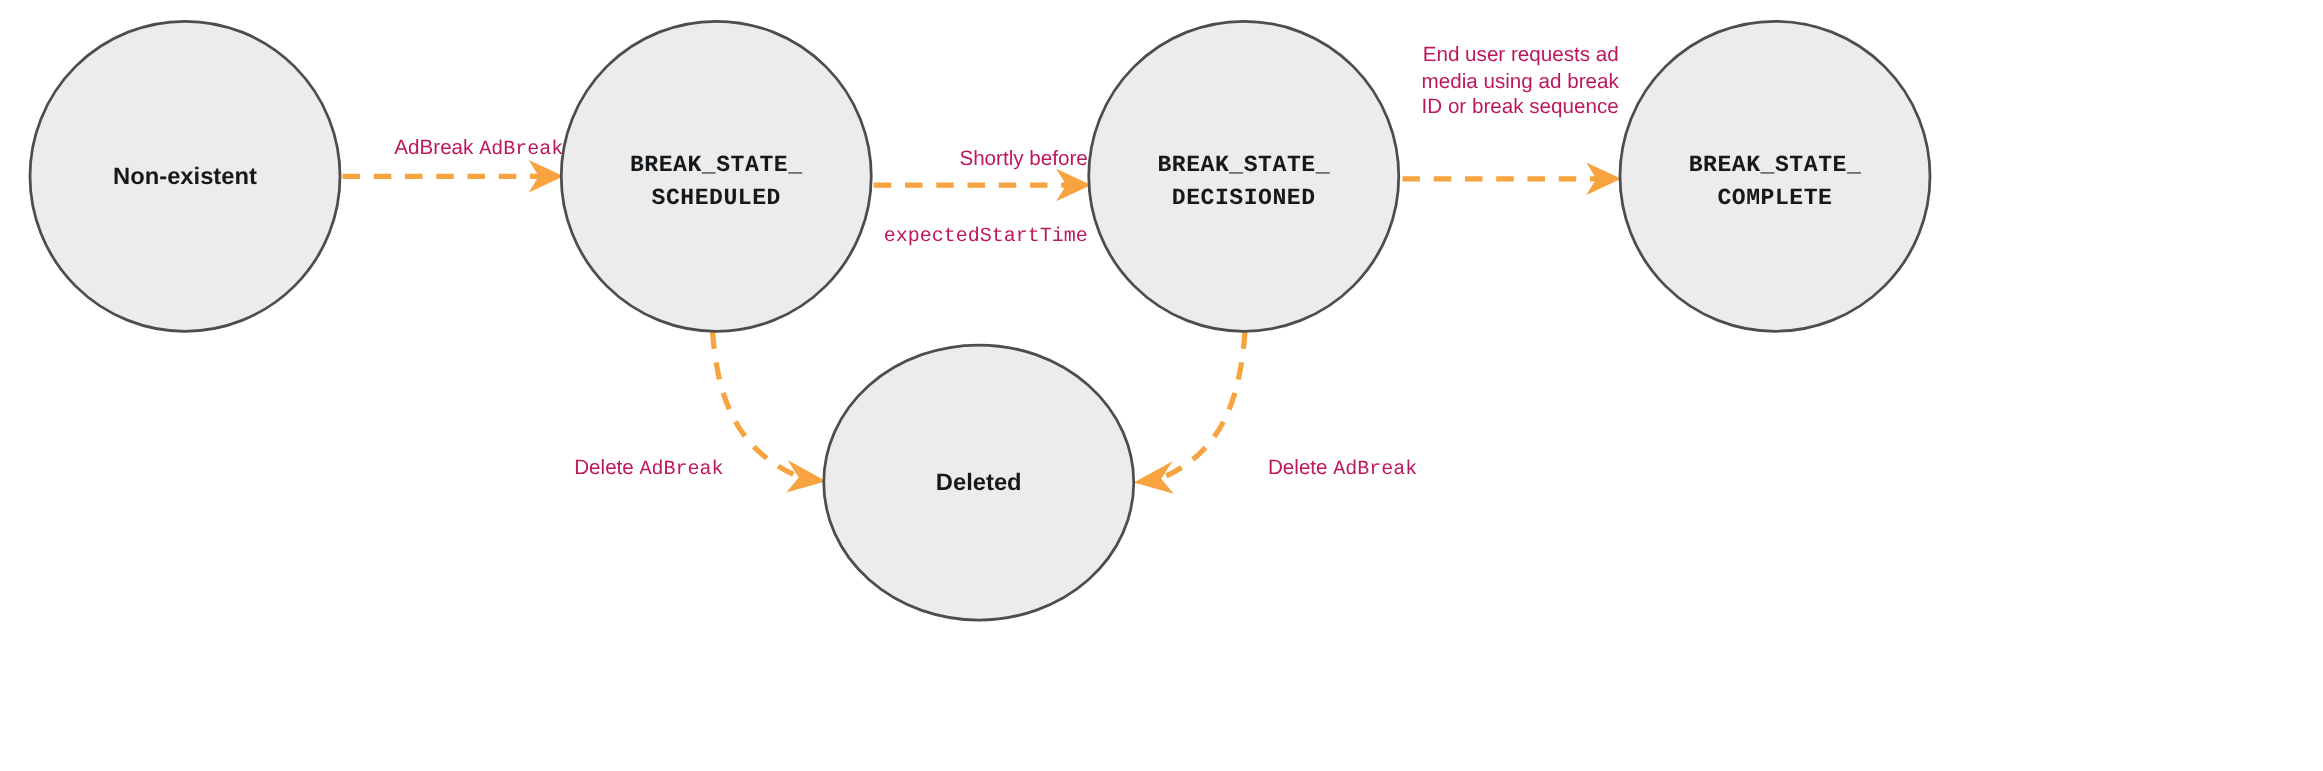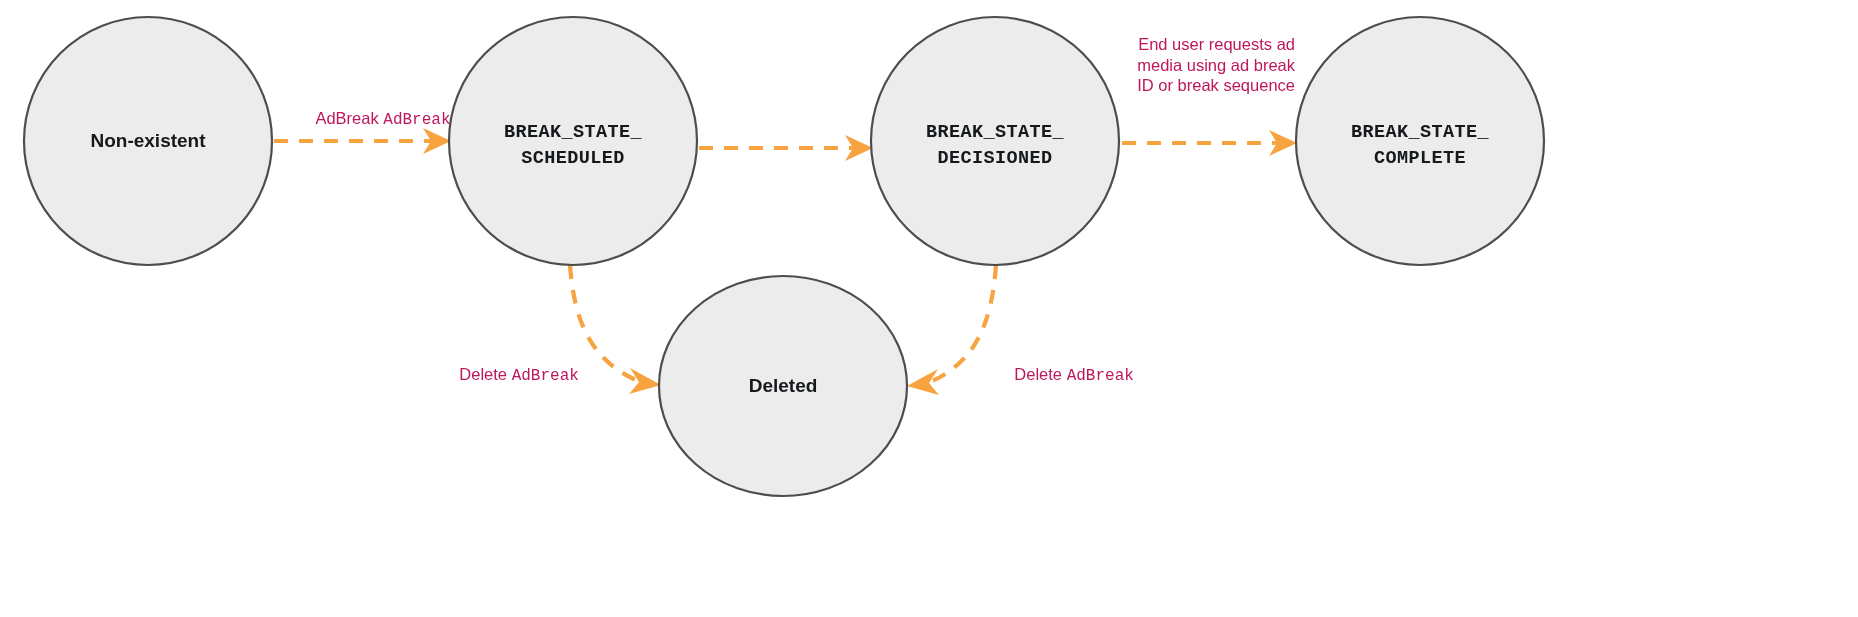--- a/index.html
+++ b/index.html
@@ -123,20 +123,24 @@
     <g>
       <ellipse class="node-circle" cx="783" cy="386" rx="124" ry="110"></ellipse>
       <text class="node-label" x="783" y="387">Deleted</text>
     </g>
   </svg>
 
   <div class="edge-label" style="left:298px;top:87px;">
     <span>AdBreak </span><span class="code">AdBreak</span>
   </div>
 
+  <div class="edge-label" style="left:707px;top:76px;">
+    <div>Shortly before</div>
+    <div class="code">expectedStartTime</div>
+  </div>
 
   <div class="edge-label wrap" style="left:1137px;top:34px;width:158px;">
     <span>End user requests ad media using ad break ID or break sequence</span>
   </div>
 
   <div class="edge-label" style="left:441px;top:343px;">
     <span>Delete </span><span class="code">AdBreak</span>
   </div>
 
   <div class="edge-label" style="left:996px;top:343px;">

